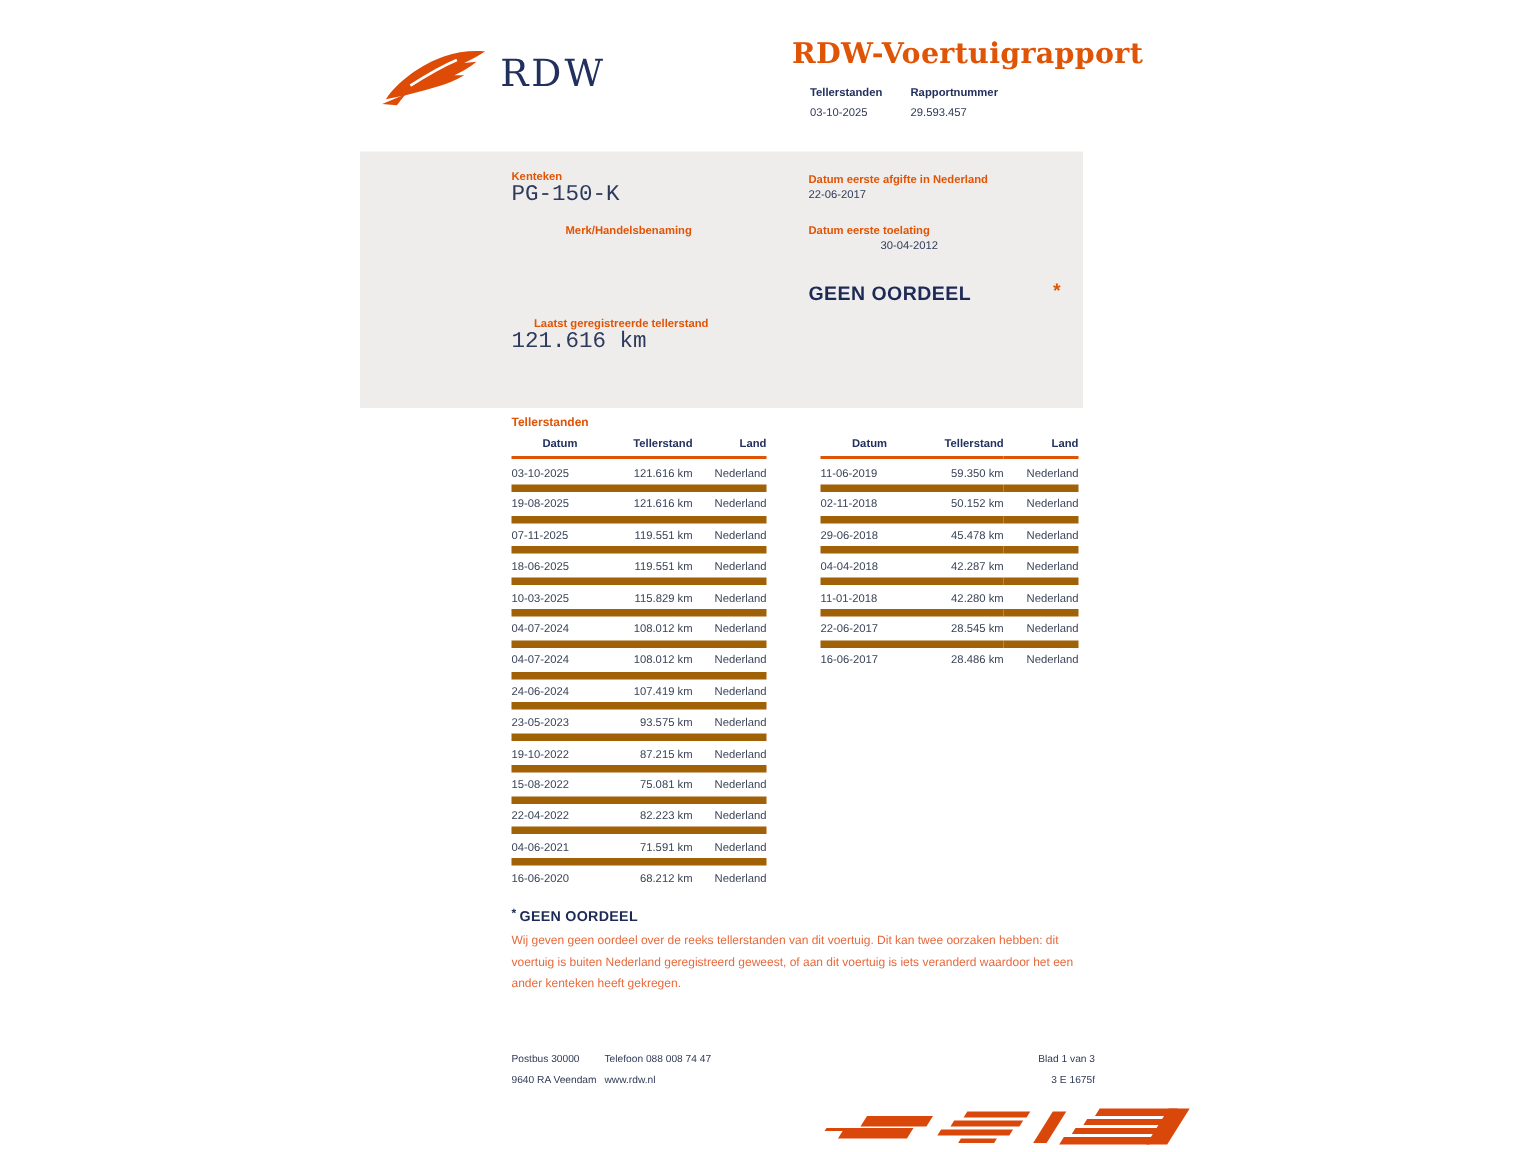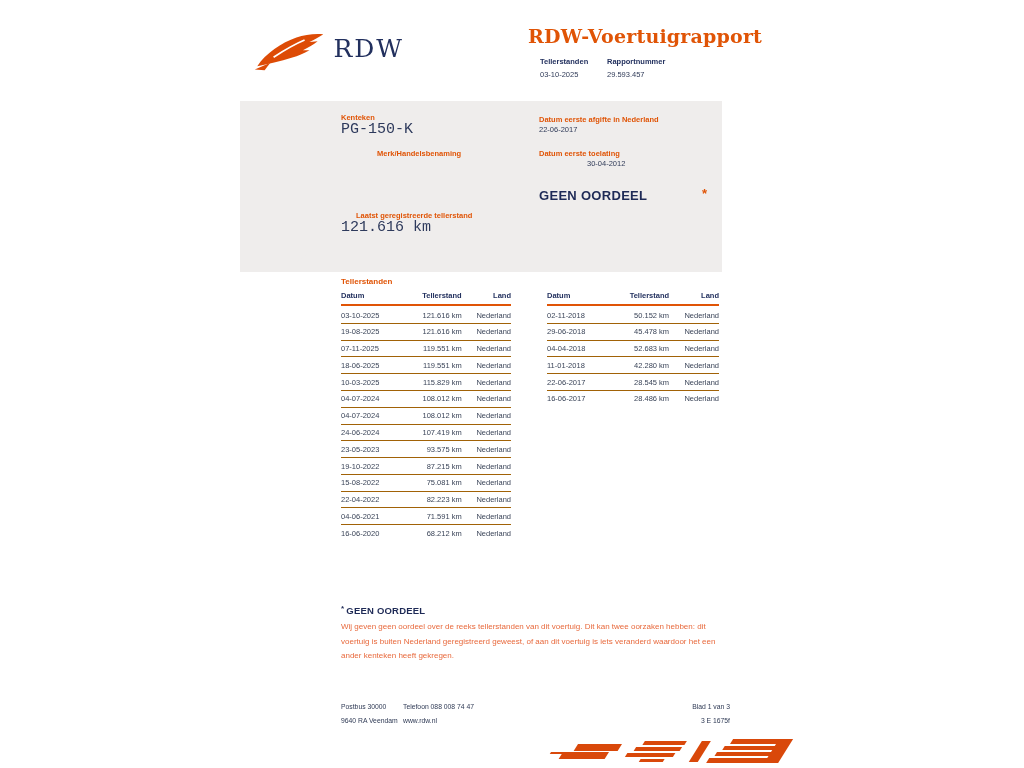--- a/index.html
+++ b/index.html
@@ -36,26 +36,26 @@
   .small-value{font-size:7.5px;color:#303b58;}
   .oordeel{font-size:13px;font-weight:bold;color:#1e2a56;letter-spacing:.3px;}
   .oordeel-star{font-size:13px;font-weight:bold;color:#e05406;}
 
   
   .section-title{left:341px;top:277px;font-size:8px;font-weight:bold;color:#e05406;}
   .otable{position:absolute;border-collapse:collapse;table-layout:fixed;}
   .otable-left{left:341px;top:289px;width:170px;}
   .otable-right{left:547px;top:289px;width:172px;}
   .otable th{
-    font-size:7.5px;font-weight:bold;color:#22305e;text-align:left;
+    font-size:7.5px;font-weight:bold;color:#22305e;text-align:center;
     padding:2px 0 4px 0;border-bottom:2px solid #e05406;
   }
   .otable th.r, .otable td.r{text-align:right;}
   .otable td{font-size:7.5px;color:#3a4458;padding:3.4px 0;}
-  .otable tbody tr + tr td{border-top:1px solid #a16207;}
+  .otable tbody tr + tr td{border-top:5px solid #a16207;}
   .otable tbody tr:first-child td{padding-top:4.5px;}
   .col-date{width:38%;}
   .col-km{width:33%;}
   .col-land{width:29%;}
 
   
   .footnote-title{left:341px;top:604px;font-size:9.5px;font-weight:bold;color:#1e2a56;letter-spacing:.2px;}
   .footnote-star{color:#1e2a56;font-size:8px;vertical-align:3px;margin-right:2px;}
   .footnote-body{
     left:341px;top:620px;width:394px;font-size:8px;line-height:14.5px;color:#e8693c;
@@ -212,32 +212,37 @@
     </colgroup>
   <thead>
     <tr>
       <th>Datum</th>
       <th class="r">Tellerstand</th>
       <th class="r">Land</th>
     </tr>
   </thead>
   <tbody>
       <tr>
+        <td>11-06-2019</td>
+        <td class="r">59.350 km</td>
+        <td class="r">Nederland</td>
+      </tr>
+      <tr>
         <td>02-11-2018</td>
         <td class="r">50.152 km</td>
         <td class="r">Nederland</td>
       </tr>
       <tr>
         <td>29-06-2018</td>
         <td class="r">45.478 km</td>
         <td class="r">Nederland</td>
       </tr>
       <tr>
         <td>04-04-2018</td>
-        <td class="r">52.683 km</td>
+        <td class="r">42.287 km</td>
         <td class="r">Nederland</td>
       </tr>
       <tr>
         <td>11-01-2018</td>
         <td class="r">42.280 km</td>
         <td class="r">Nederland</td>
       </tr>
       <tr>
         <td>22-06-2017</td>
         <td class="r">28.545 km</td>

